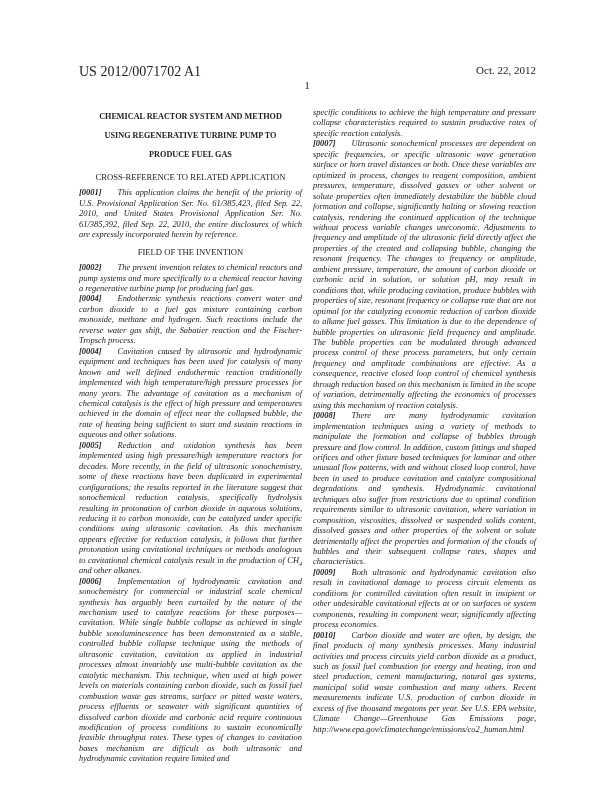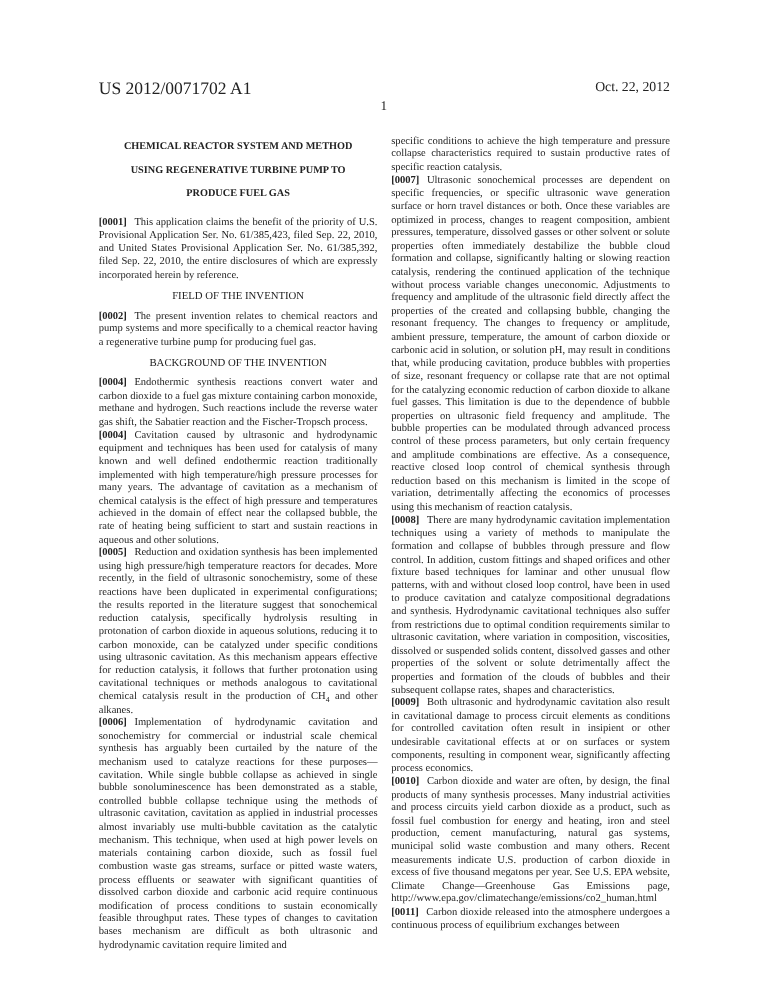--- a/index.html
+++ b/index.html
@@ -6,45 +6,44 @@
   body { width: 614px; height: 792px; position: relative; overflow: hidden;
          font-family: "Liberation Serif", "DejaVu Serif", serif; color: #222; }
   .hdr-left { position: absolute; left: 79px; top: 64px; font-size: 14px; }
   .hdr-right { position: absolute; right: 78px; top: 64px; font-size: 11px; }
   .pageno { position: absolute; left: 0; width: 614px; top: 80px; text-align: center; font-size: 10.5px; }
   .col { position: absolute; top: 107px; width: 223px; font-size: 8.45px; line-height: 10.45px; text-align: justify; }
   .col-left { left: 79px; }
   .col-right { left: 313px; }
   .title { font-weight: bold; text-align: center; font-size: 8.2px; line-height: 19px; margin: 0 8px 8px 8px; }
   .heading { text-align: center; font-size: 8.6px; line-height: 10.4px; margin: 7px 10px 5px 10px; }
-  .para { margin: 0; text-indent: 0; hyphens: auto; }
-  .pnum { font-weight: bold; margin-right: 6px; }
+  .para { margin: 0; text-indent: 0; hyphens: auto; font-style: italic; }
+  .pnum { font-weight: bold; margin-right: 16px; }
   sub { font-size: 6px; line-height: 0; }
 </style>
 </head>
 <body>
 
 <div>
   <div class="hdr-left">US 2012/0071702 A1</div>
   <div class="hdr-right">Oct. 22, 2012</div>
   <div class="pageno">1</div>
 </div>
 
 <div class="col col-left">
   <div class="title">CHEMICAL REACTOR SYSTEM AND METHOD USING REGENERATIVE TURBINE PUMP TO PRODUCE FUEL GAS</div>
+  <div class="heading">CROSS-REFERENCE TO RELATED APPLICATION</div>
   <p class="para"><span class="pnum">[0001]</span><span>This application claims the benefit of the priority of U.S. Provisional Application Ser. No. 61/385,423, filed Sep. 22, 2010, and United States Provisional Application Ser. No. 61/385,392, filed Sep. 22, 2010, the entire disclosures of which are expressly incorporated herein by reference.</span></p>
   <div class="heading">FIELD OF THE INVENTION</div>
   <p class="para"><span class="pnum">[0002]</span><span>The present invention relates to chemical reactors and pump systems and more specifically to a chemical reactor having a regenerative turbine pump for producing fuel gas.</span></p>
-  <div class="heading">BACKGROUND OF THE INVENTION</div>
   <p class="para"><span class="pnum">[0004]</span><span>Endothermic synthesis reactions convert water and carbon dioxide to a fuel gas mixture containing carbon monoxide, methane and hydrogen. Such reactions include the reverse water gas shift, the Sabatier reaction and the Fischer-Tropsch process.</span></p>
   <p class="para"><span class="pnum">[0004]</span><span>Cavitation caused by ultrasonic and hydrodynamic equipment and techniques has been used for catalysis of many known and well defined endothermic reaction traditionally implemented with high temperature/high pressure processes for many years. The advantage of cavitation as a mechanism of chemical catalysis is the effect of high pressure and temperatures achieved in the domain of effect near the collapsed bubble, the rate of heating being sufficient to start and sustain reactions in aqueous and other solutions.</span></p>
   <p class="para"><span class="pnum">[0005]</span><span>Reduction and oxidation synthesis has been implemented using high pressure/high temperature reactors for decades. More recently, in the field of ultrasonic sonochemistry, some of these reactions have been duplicated in experimental configurations; the results reported in the literature suggest that sonochemical reduction catalysis, specifically hydrolysis resulting in protonation of carbon dioxide in aqueous solutions, reducing it to carbon monoxide, can be catalyzed under specific conditions using ultrasonic cavitation. As this mechanism appears effective for reduction catalysis, it follows that further protonation using cavitational techniques or methods analogous to cavitational chemical catalysis result in the production of CH</span><sub>4</sub><span> and other alkanes.</span></p>
   <p class="para"><span class="pnum">[0006]</span><span>Implementation of hydrodynamic cavitation and sonochemistry for commercial or industrial scale chemical synthesis has arguably been curtailed by the nature of the mechanism used to catalyze reactions for these purposes—cavitation. While single bubble collapse as achieved in single bubble sonoluminescence has been demonstrated as a stable, controlled bubble collapse technique using the methods of ultrasonic cavitation, cavitation as applied in industrial processes almost invariably use multi-bubble cavitation as the catalytic mechanism. This technique, when used at high power levels on materials containing carbon dioxide, such as fossil fuel combustion waste gas streams, surface or pitted waste waters, process effluents or seawater with significant quantities of dissolved carbon dioxide and carbonic acid require continuous modification of process conditions to sustain economically feasible throughput rates. These types of changes to cavitation bases mechanism are difficult as both ultrasonic and hydrodynamic cavitation require limited and</span></p>
 </div>
 
 <div class="col col-right">
   <p class="para"><span>specific conditions to achieve the high temperature and pressure collapse characteristics required to sustain productive rates of specific reaction catalysis.</span></p>
   <p class="para"><span class="pnum">[0007]</span><span>Ultrasonic sonochemical processes are dependent on specific frequencies, or specific ultrasonic wave generation surface or horn travel distances or both. Once these variables are optimized in process, changes to reagent composition, ambient pressures, temperature, dissolved gasses or other solvent or solute properties often immediately destabilize the bubble cloud formation and collapse, significantly halting or slowing reaction catalysis, rendering the continued application of the technique without process variable changes uneconomic. Adjustments to frequency and amplitude of the ultrasonic field directly affect the properties of the created and collapsing bubble, changing the resonant frequency. The changes to frequency or amplitude, ambient pressure, temperature, the amount of carbon dioxide or carbonic acid in solution, or solution pH, may result in conditions that, while producing cavitation, produce bubbles with properties of size, resonant frequency or collapse rate that are not optimal for the catalyzing economic reduction of carbon dioxide to alkane fuel gasses. This limitation is due to the dependence of bubble properties on ultrasonic field frequency and amplitude. The bubble properties can be modulated through advanced process control of these process parameters, but only certain frequency and amplitude combinations are effective. As a consequence, reactive closed loop control of chemical synthesis through reduction based on this mechanism is limited in the scope of variation, detrimentally affecting the economics of processes using this mechanism of reaction catalysis.</span></p>
   <p class="para"><span class="pnum">[0008]</span><span>There are many hydrodynamic cavitation implementation techniques using a variety of methods to manipulate the formation and collapse of bubbles through pressure and flow control. In addition, custom fittings and shaped orifices and other fixture based techniques for laminar and other unusual flow patterns, with and without closed loop control, have been in used to produce cavitation and catalyze compositional degradations and synthesis. Hydrodynamic cavitational techniques also suffer from restrictions due to optimal condition requirements similar to ultrasonic cavitation, where variation in composition, viscosities, dissolved or suspended solids content, dissolved gasses and other properties of the solvent or solute detrimentally affect the properties and formation of the clouds of bubbles and their subsequent collapse rates, shapes and characteristics.</span></p>
   <p class="para"><span class="pnum">[0009]</span><span>Both ultrasonic and hydrodynamic cavitation also result in cavitational damage to process circuit elements as conditions for controlled cavitation often result in insipient or other undesirable cavitational effects at or on surfaces or system components, resulting in component wear, significantly affecting process economics.</span></p>
   <p class="para"><span class="pnum">[0010]</span><span>Carbon dioxide and water are often, by design, the final products of many synthesis processes. Many industrial activities and process circuits yield carbon dioxide as a product, such as fossil fuel combustion for energy and heating, iron and steel production, cement manufacturing, natural gas systems, municipal solid waste combustion and many others. Recent measurements indicate U.S. production of carbon dioxide in excess of five thousand megatons per year. See U.S. EPA website, Climate Change—Greenhouse Gas Emissions page, http://www.epa.gov/climatechange/emissions/co2_human.html</span></p>
-  <p class="para"><span class="pnum">[0011]</span><span>Carbon dioxide released into the atmosphere undergoes a continuous process of equilibrium exchanges between</span></p>
 </div>
 
 </body></html>

